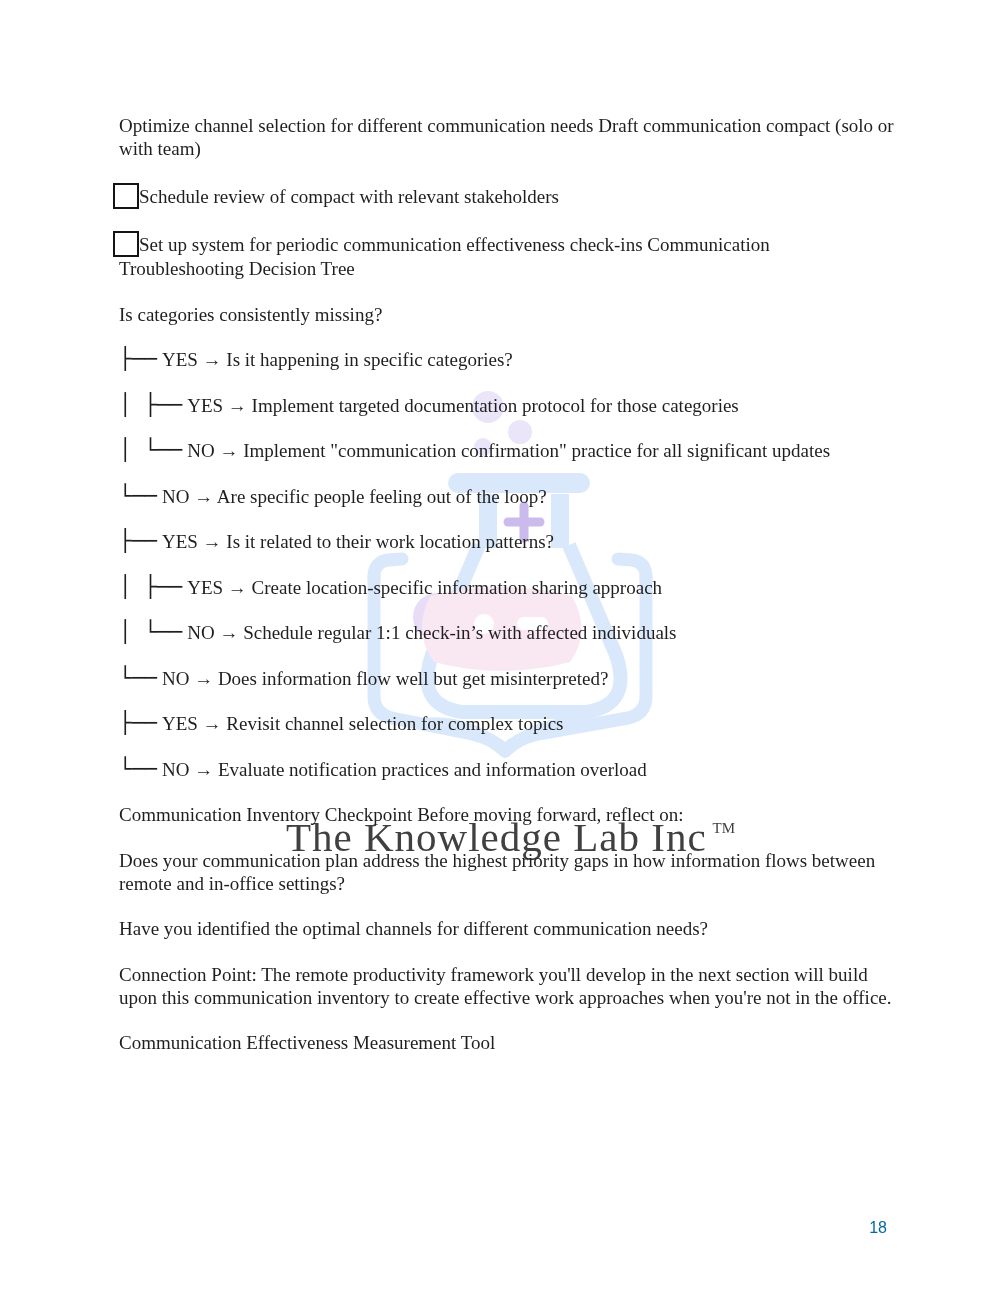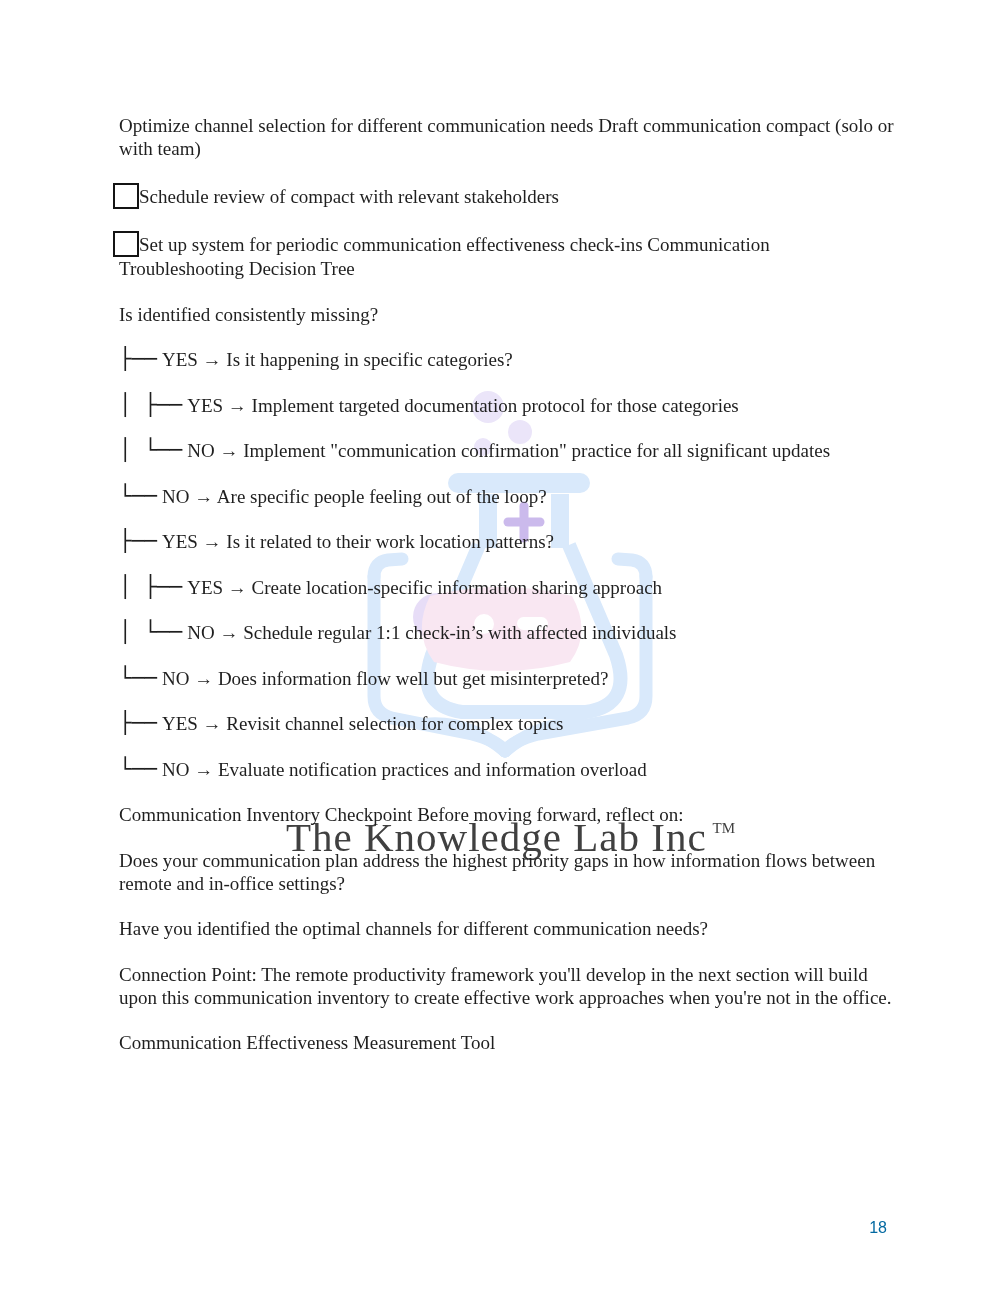--- a/index.html
+++ b/index.html
@@ -88,21 +88,21 @@
   </div>
 
   <div class="content">
 
     <p class="para">Optimize channel selection for different communication needs Draft communication compact (solo or with team)</p>
 
     <p class="para"><span class="checkbox"></span><span>Schedule review of compact with relevant stakeholders</span></p>
 
     <p class="para"><span class="checkbox"></span><span>Set up system for periodic communication effectiveness check-ins Communication Troubleshooting Decision Tree</span></p>
 
-    <p class="para">Is identified consistently missing?</p>
+    <p class="para">Is categories consistently missing?</p>
 
     <div class="tree-row"><span class="tree-prefix">├──</span><span>YES → Is it happening in specific categories?</span></div>
     <div class="tree-row"><span class="tree-prefix">│ ├──</span><span>YES → Implement targeted documentation protocol for those categories</span></div>
     <div class="tree-row"><span class="tree-prefix">│ └──</span><span>NO → Implement "communication confirmation" practice for all significant updates</span></div>
     <div class="tree-row"><span class="tree-prefix">└──</span><span>NO → Are specific people feeling out of the loop?</span></div>
     <div class="tree-row"><span class="tree-prefix">├──</span><span>YES → Is it related to their work location patterns?</span></div>
     <div class="tree-row"><span class="tree-prefix">│ ├──</span><span>YES → Create location-specific information sharing approach</span></div>
     <div class="tree-row"><span class="tree-prefix">│ └──</span><span>NO → Schedule regular 1:1 check-in’s with affected individuals</span></div>
     <div class="tree-row"><span class="tree-prefix">└──</span><span>NO → Does information flow well but get misinterpreted?</span></div>
     <div class="tree-row"><span class="tree-prefix">├──</span><span>YES → Revisit channel selection for complex topics</span></div>

